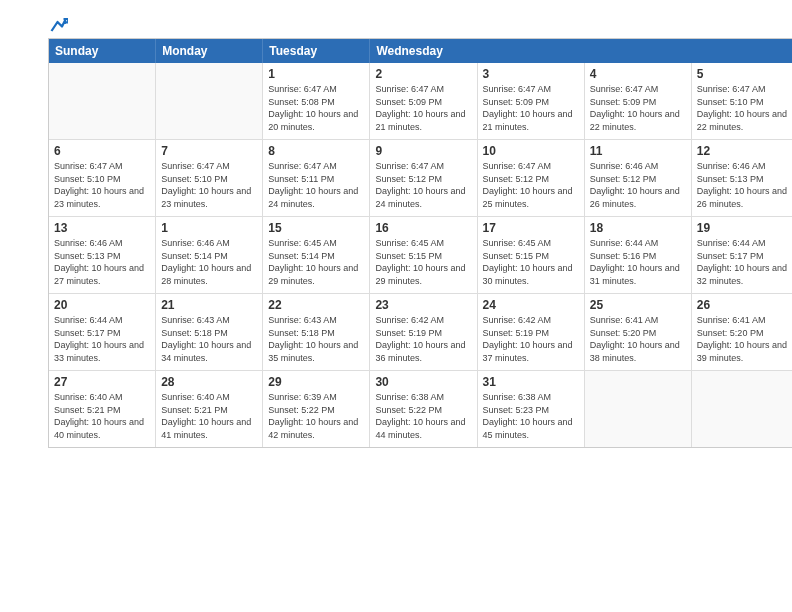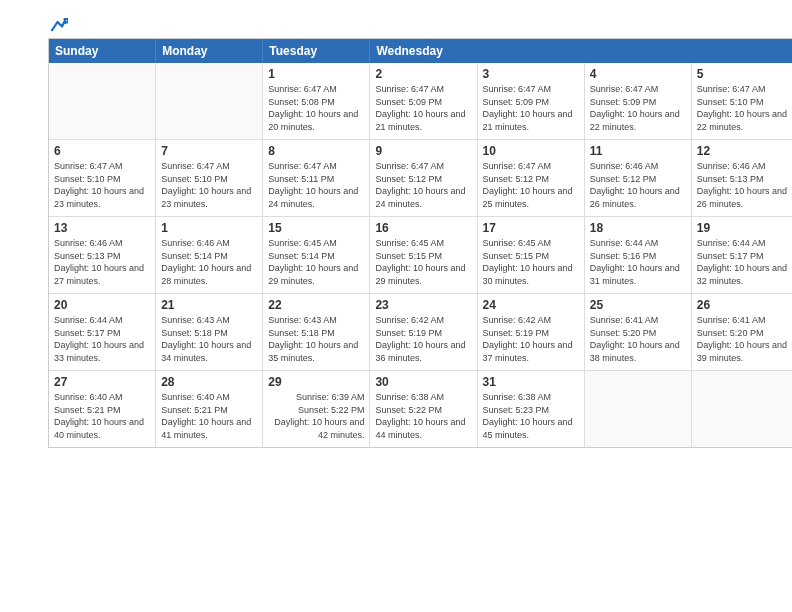--- a/index.html
+++ b/index.html
@@ -316,21 +316,21 @@
 Daylight: 10 hours and 40 minutes.</div>
           </div>
           <div class="cal-cell">
             <span class="day-num">28</span>
             <div class="day-info" style="white-space: pre-line;">Sunrise: 6:40 AM
 Sunset: 5:21 PM
 Daylight: 10 hours and 41 minutes.</div>
           </div>
           <div class="cal-cell">
             <span class="day-num">29</span>
-            <div class="day-info" style="white-space: pre-line; text-align: right;">Sunrise: 6:39 AM
+            <div class="day-info" style="white-space: pre-line;">Sunrise: 6:39 AM
 Sunset: 5:22 PM
 Daylight: 10 hours and 42 minutes.</div>
           </div>
           <div class="cal-cell">
             <span class="day-num">30</span>
             <div class="day-info" style="white-space: pre-line;">Sunrise: 6:38 AM
 Sunset: 5:22 PM
 Daylight: 10 hours and 44 minutes.</div>
           </div>
           <div class="cal-cell">

